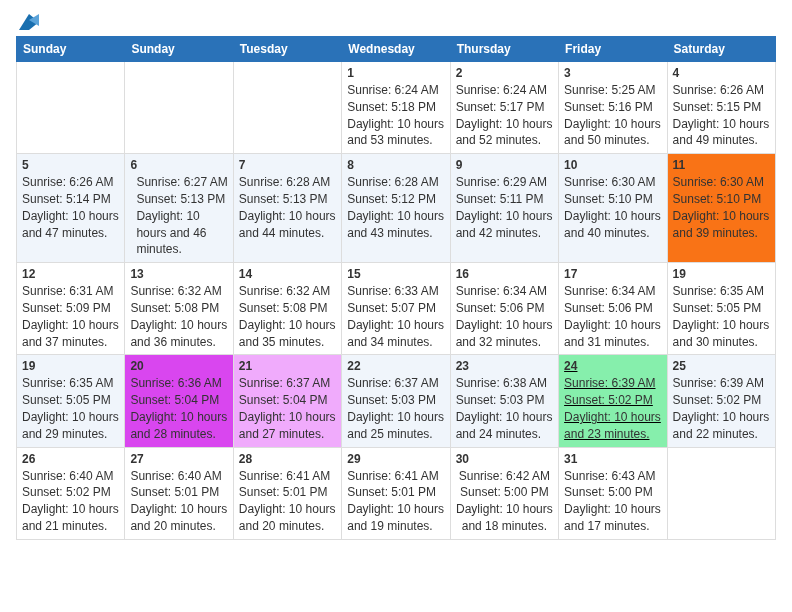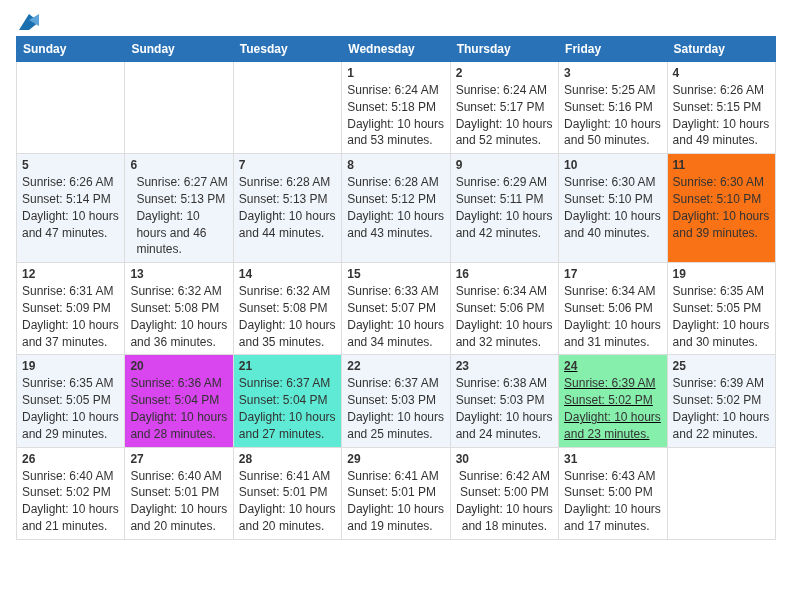--- a/index.html
+++ b/index.html
@@ -242,21 +242,21 @@
           <div class="day-info" style="white-space: pre-line;">Sunrise: 6:35 AM
 Sunset: 5:05 PM
 Daylight: 10 hours and 29 minutes.</div>
         </td>
         <td style="background-color: #d946ef;">
           <div class="day-number">20</div>
           <div class="day-info" style="white-space: pre-line;">Sunrise: 6:36 AM
 Sunset: 5:04 PM
 Daylight: 10 hours and 28 minutes.</div>
         </td>
-        <td style="background-color: #5eead4;">
+        <td style="background-color: #f0abfc;">
           <div class="day-number">21</div>
           <div class="day-info" style="white-space: pre-line;">Sunrise: 6:37 AM
 Sunset: 5:04 PM
 Daylight: 10 hours and 27 minutes.</div>
         </td>
         <td style="background-color: rgb(240, 245, 251);">
           <div class="day-number">22</div>
           <div class="day-info" style="white-space: pre-line;">Sunrise: 6:37 AM
 Sunset: 5:03 PM
 Daylight: 10 hours and 25 minutes.</div>

